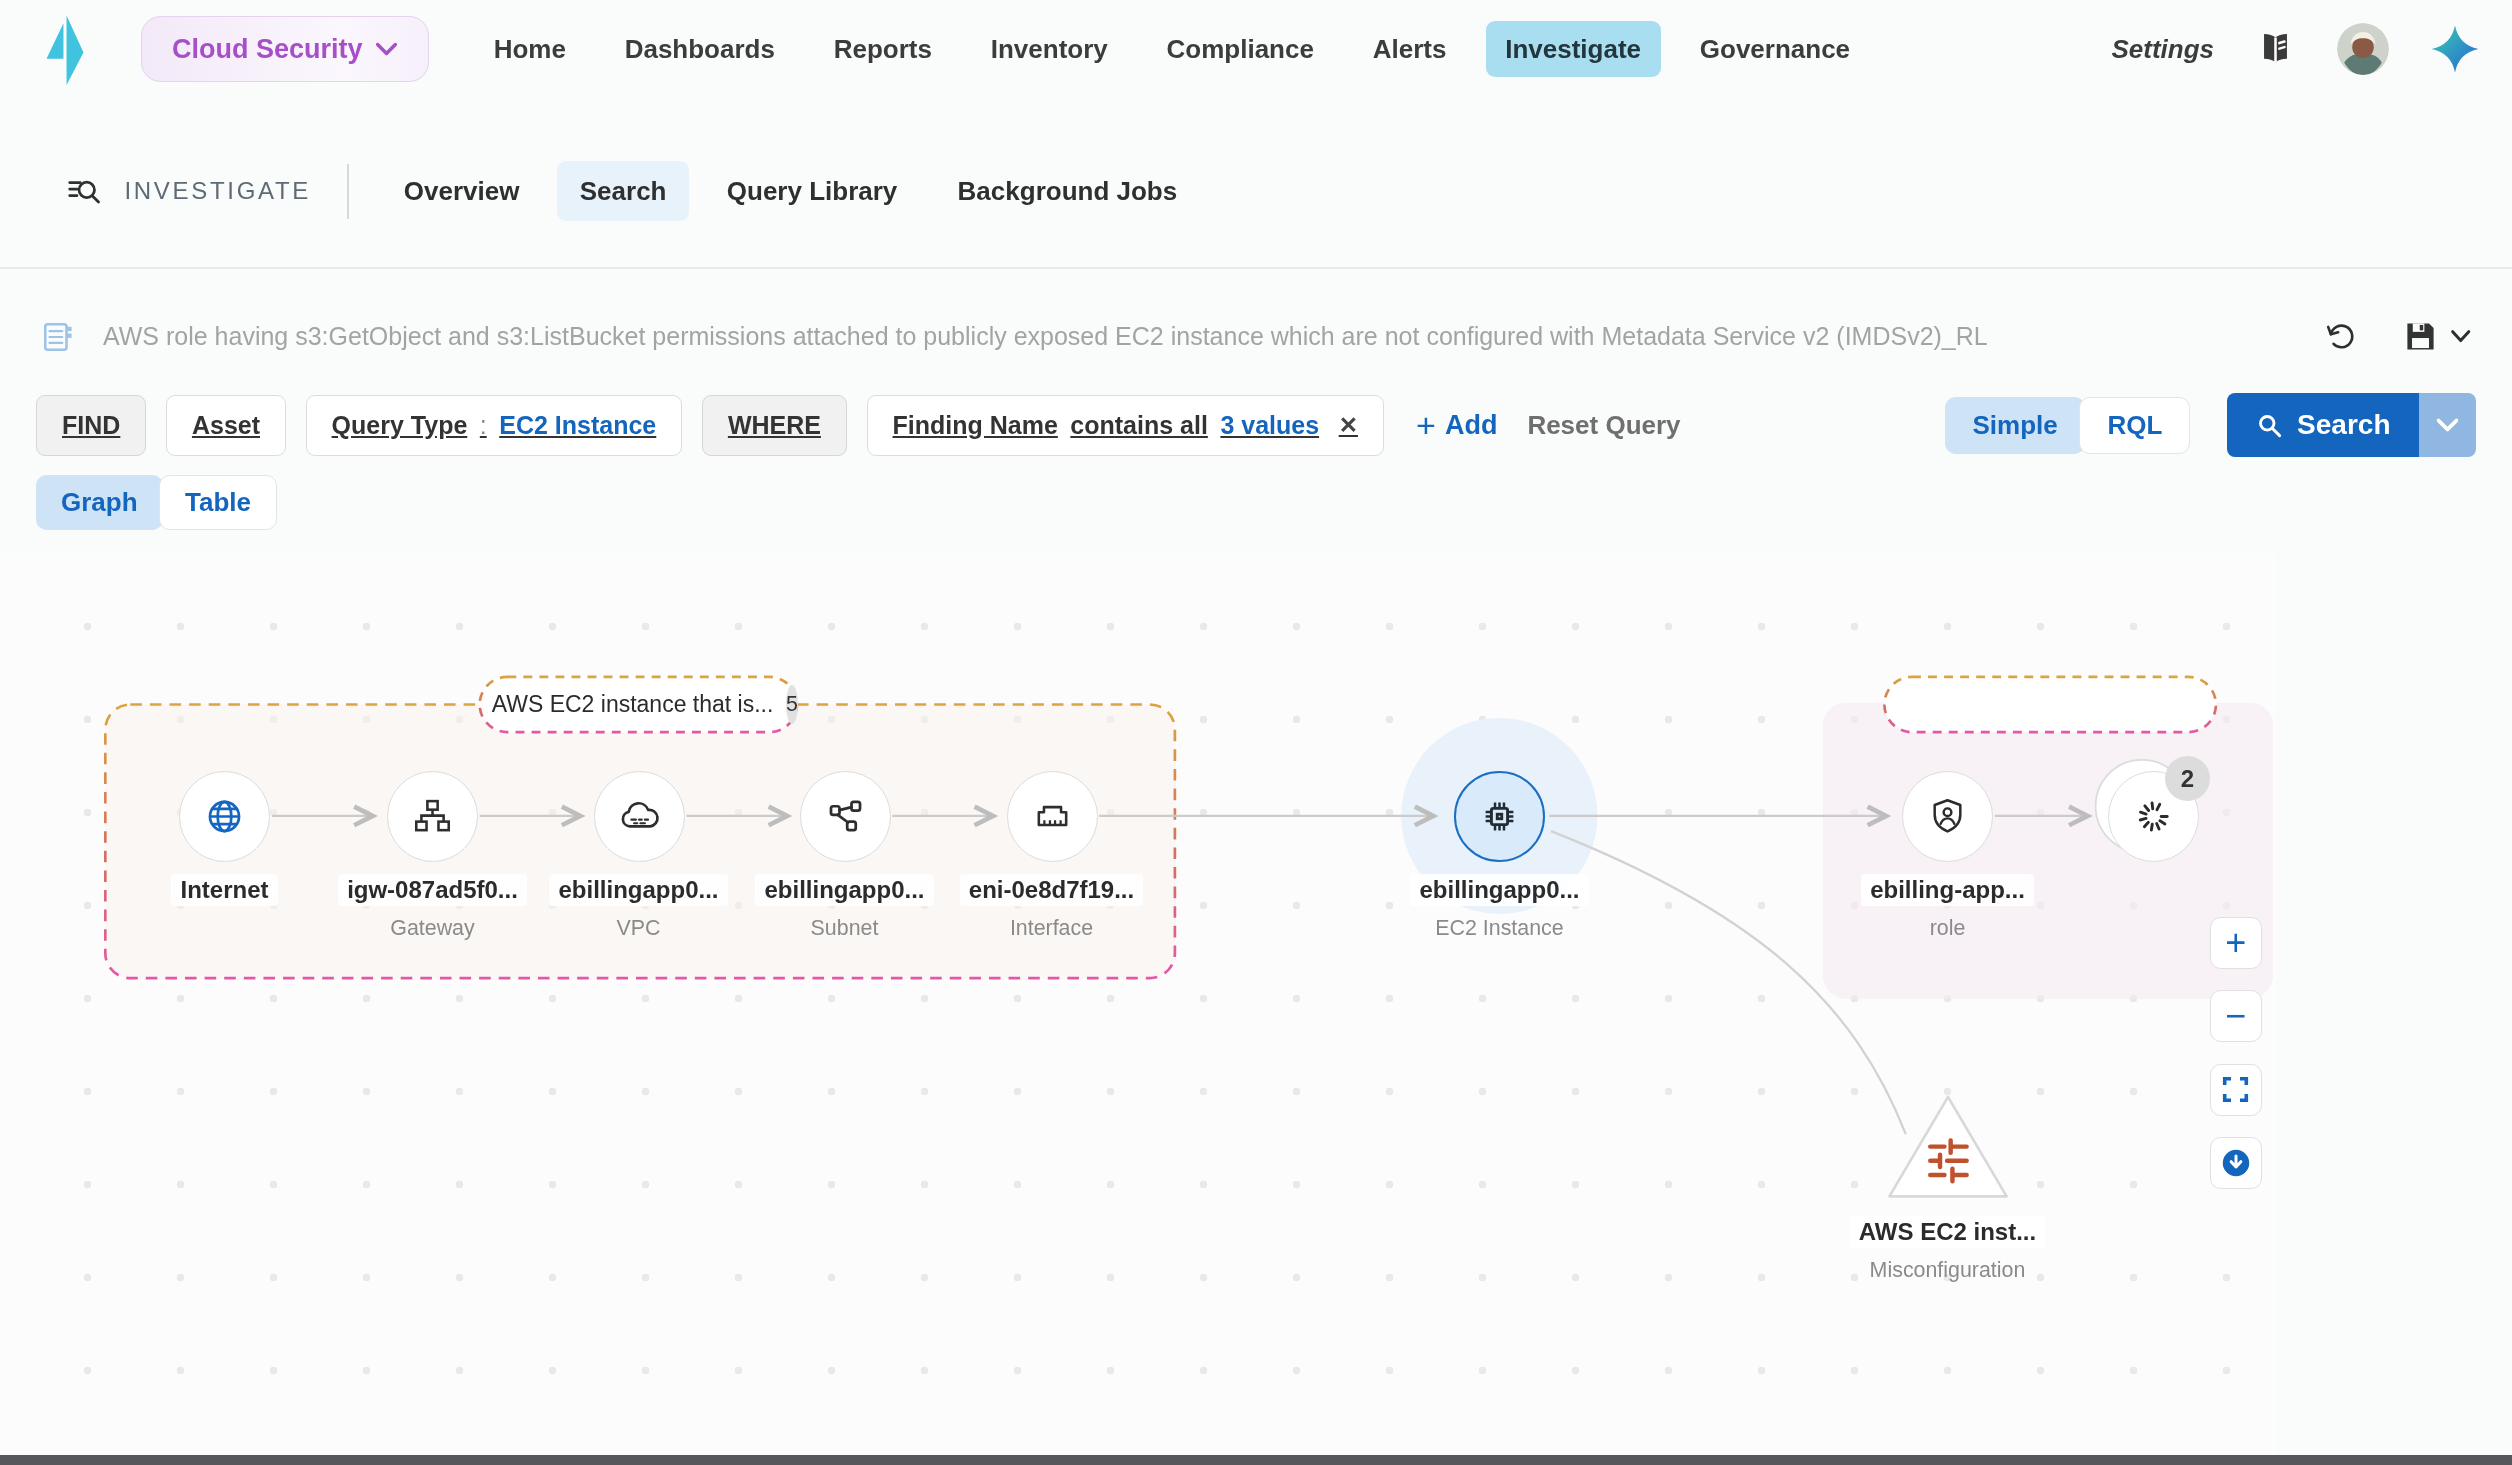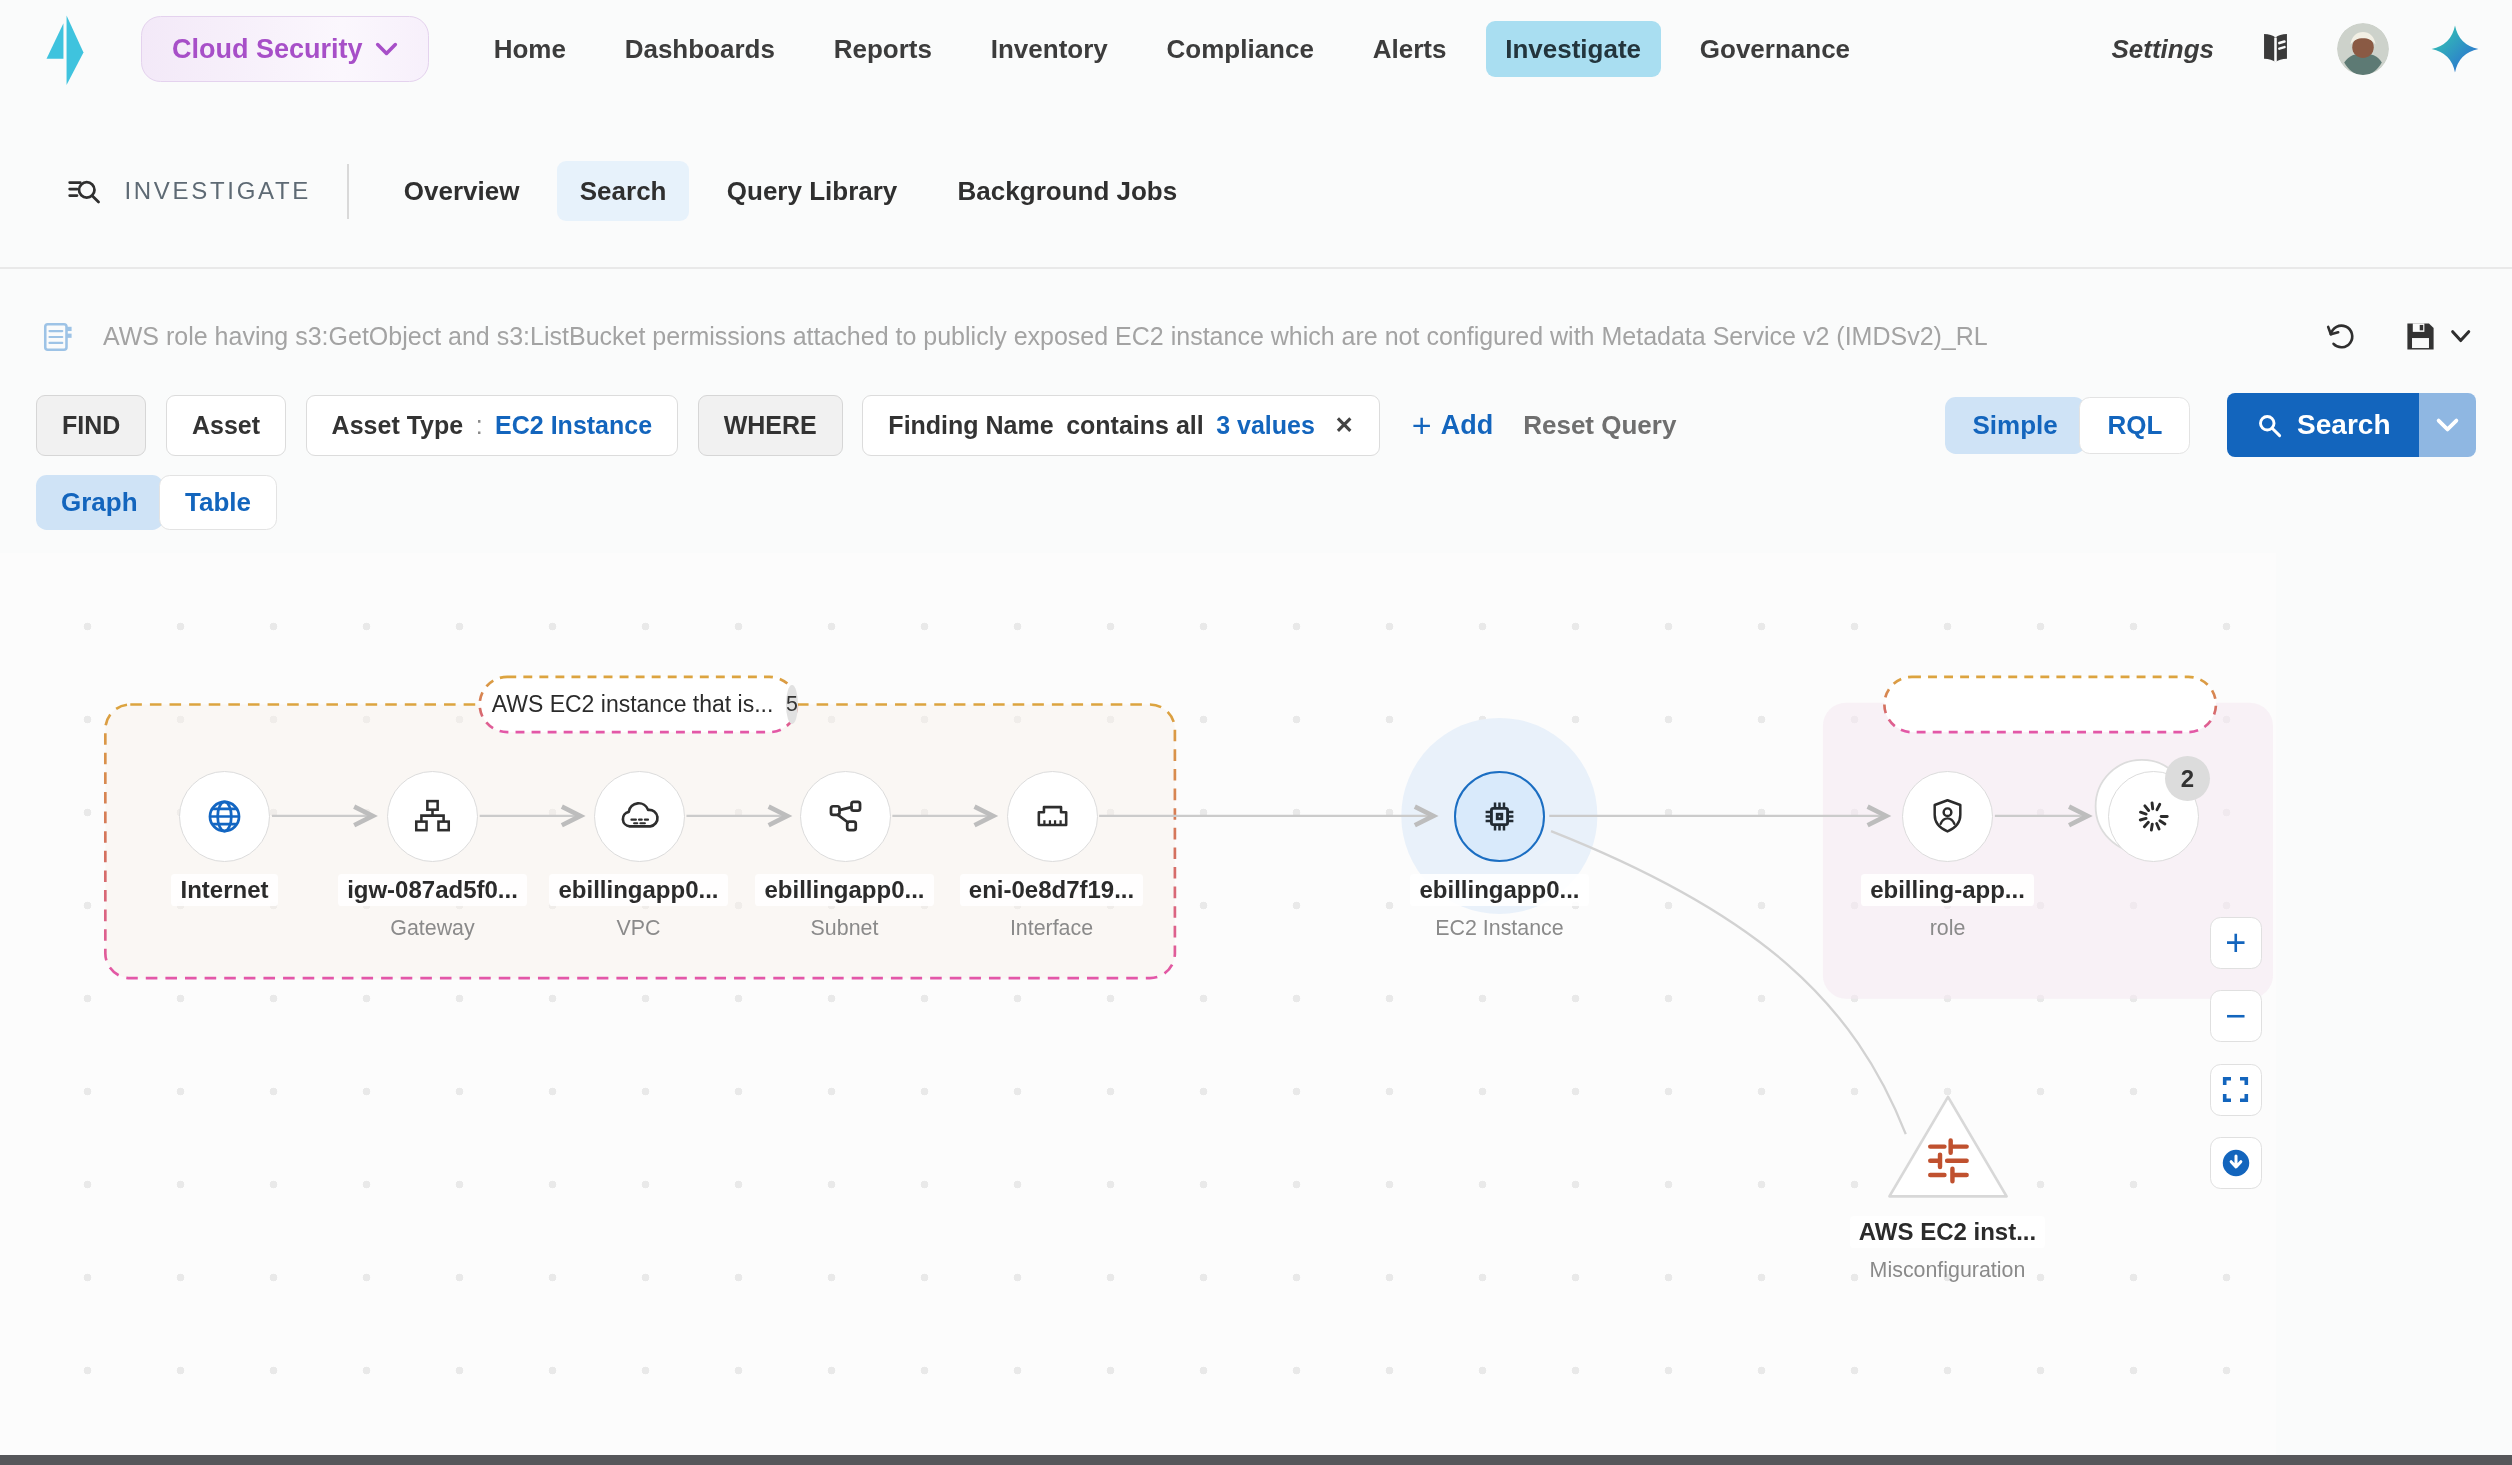--- a/index.html
+++ b/index.html
@@ -34,21 +34,21 @@
   .subtab.active { background:#e7f2fb; font-weight:700; }
   .hdivider { position:absolute; top:267px; left:0; width:100%; height:1.8px; background:#e9e9e9; }
   
   .queryrow { position:absolute; top:301px; left:41px; right:41px; height:71px; display:flex; align-items:center; }
   .queryname { font-size:25px; color:#a3a3a3; margin-left:28px; flex:1 1 auto; white-space:nowrap; overflow:hidden; text-overflow:ellipsis; }
   .qicons { display:flex; align-items:center; gap:43px; margin-left:27px; }
   .iconbtn { cursor:pointer; display:flex; align-items:center; }
   
   .builderrow { position:absolute; top:390px; left:36px; right:36px; height:70px; display:flex; align-items:center; }
   .chip { height:61px; display:flex; align-items:center; gap:12.5px; padding:0 25px; border-radius:9px;
-    background:#fff; border:1.8px solid #dcdcdc; font-size:25px; font-weight:600; color:#333; margin-right:19.6px; cursor:pointer; white-space:nowrap; }
+    background:#fff; border:1.8px solid #dcdcdc; font-size:25px; font-weight:600; color:#333; margin-right:19.6px; cursor:pointer; white-space:nowrap;text-decoration:underline; }
   .chip.kw { background:#f1f1f1; border-color:#d6d6d6; font-weight:700; }
   .chip .blue { color:#1365bd; }
   .chip .sep { color:#8a8a8a; font-weight:400; }
   .chip .x { font-size:23px; color:#444; margin-left:7.1px; cursor:pointer; }
   .addbtn { color:#1365bd; font-size:27px; font-weight:600; display:flex; align-items:center; gap:9px; margin:0 30px 0 12.5px; cursor:pointer; }
   .addbtn .plus { font-size:34px; font-weight:400; line-height:1; }
   .resetbtn { color:#6f6f6f; font-size:26px; font-weight:600; cursor:pointer; }
   .builder-right { margin-left:auto; display:flex; align-items:center; }
   .seg { height:57px; display:flex; align-items:center; padding:0 27px; font-size:26px; font-weight:600; color:#1365bd; cursor:pointer; }
   .seg.on { background:#cfe3f6; border-radius:10.7px; }
@@ -189,21 +189,21 @@
 </div>
 
 <div class="builderrow">
   <span class="chip kw">
       <span>FIND</span>
     </span>
   <span class="chip">
       <span>Asset</span>
     </span>
   <span class="chip">
-    <span>Asset Type</span>
+    <span>Query Type</span>
     <span class="sep">:</span>
     <span class="blue">EC2 Instance</span>
   </span>
   <span class="chip kw">
       <span>WHERE</span>
     </span>
   <span class="chip">
     <span>Finding Name</span>
     <span>contains all</span>
     <span class="blue">3 values</span>

